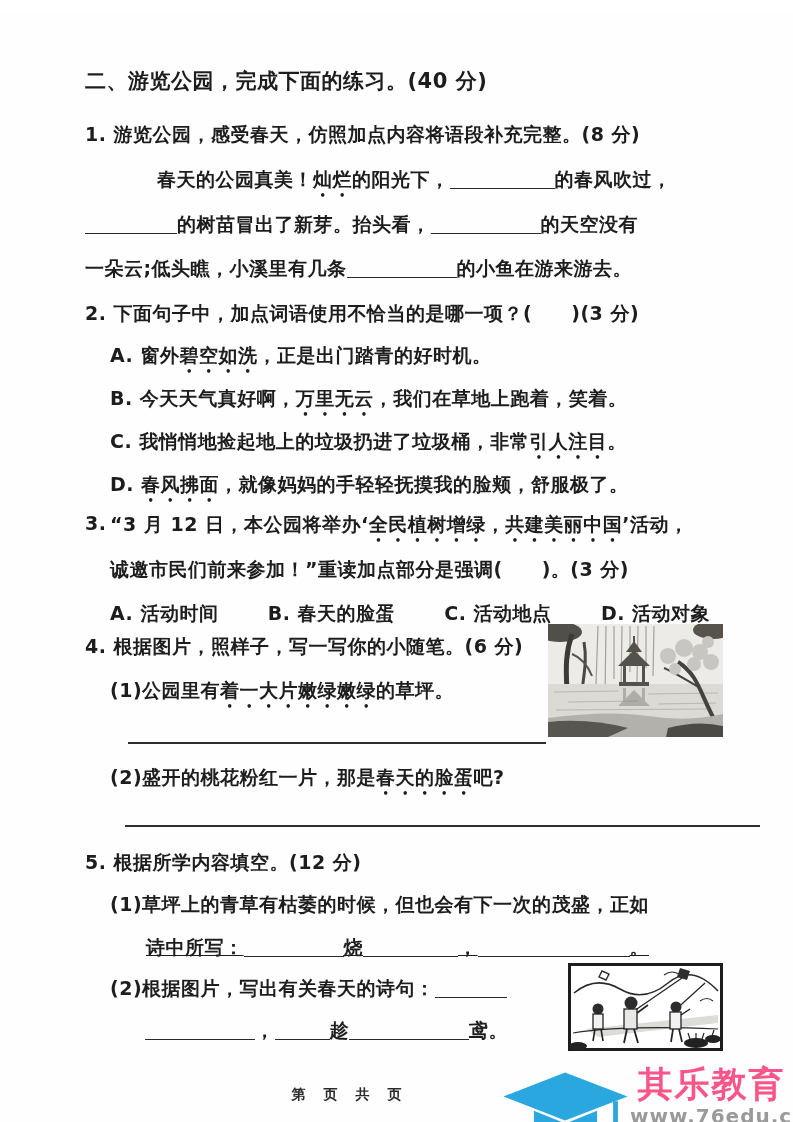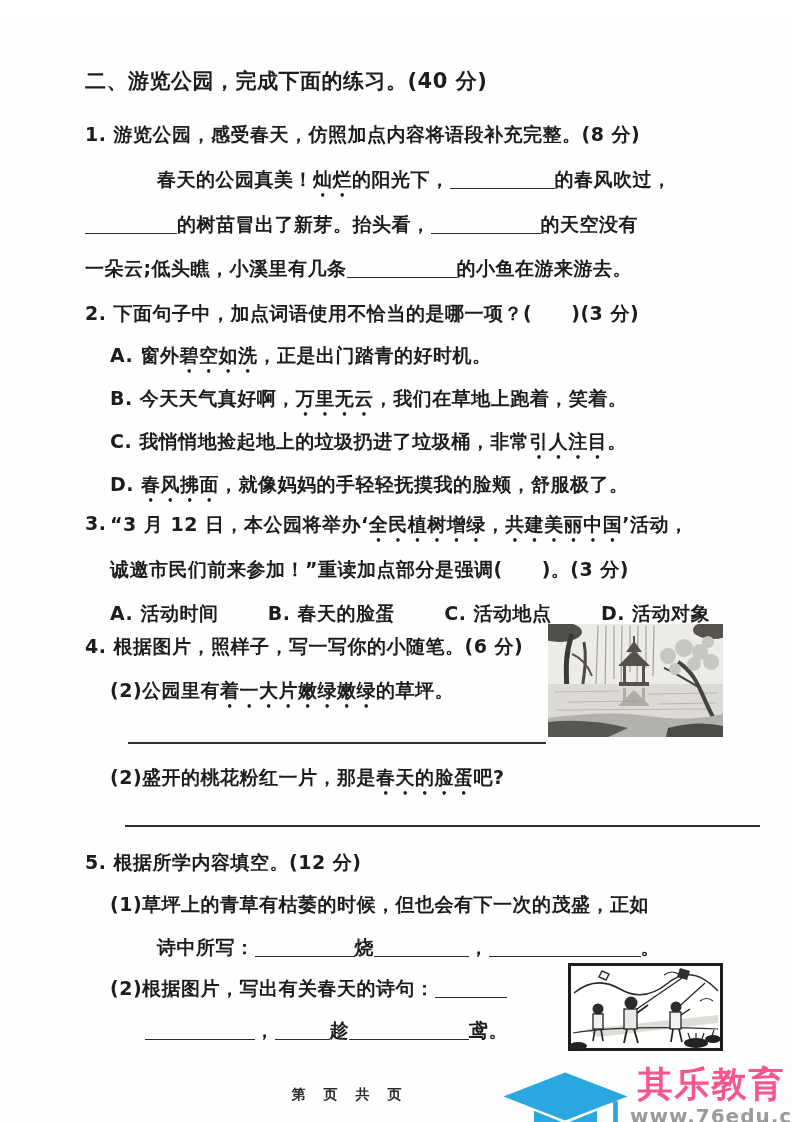--- a/index.html
+++ b/index.html
@@ -57,21 +57,21 @@
   <div class="abs body-line" style="left:110px; top:500px;"><span class="txt">“3 月 12 日，本公园将举办‘</span><span class="em-dot">全民植树增绿，共建美丽中国</span><span class="txt">’活动，</span></div>
   <div class="abs body-line" style="left:110px; top:545px;"><span class="txt">诚邀市民们前来参加！”重读加点部分是强调(　　)。(3 分)</span></div>
   <div class="abs option-line opt-row" style="left:110px; top:589px;">
     <span>A. 活动时间</span>
     <span>B. 春天的脸蛋</span>
     <span>C. 活动地点</span>
     <span>D. 活动对象</span>
   </div>
 
   <div class="abs stem" style="left:85px; top:622px;">4. 根据图片，照样子，写一写你的小随笔。(6 分)</div>
-  <div class="abs body-line" style="left:110px; top:666px;"><span class="txt">(2)公园里有</span><span class="em-dot">着一大片嫩绿嫩绿</span><span class="txt">的草坪。</span></div>
+  <div class="abs body-line" style="left:110px; top:666px;"><span class="txt">(1)公园里有</span><span class="em-dot">着一大片嫩绿嫩绿</span><span class="txt">的草坪。</span></div>
   <div class="ansline" style="left:128px; top:730px; width:418px;"></div>
   <div class="abs body-line" style="left:110px; top:753px;"><span class="txt">(2)盛开的桃花粉红一片，那是</span><span class="em-dot">春天的脸蛋</span><span class="txt">吧?</span></div>
   <div class="ansline" style="left:125px; top:813px; width:635px;"></div>
 
   <div class="figure" style="left:548px; top:612px;">
     <svg width="175" height="113" viewBox="0 0 175 113">
       <rect x="0" y="0" width="175" height="113" fill="#ecebe7"></rect>
 
       <g stroke="#a3a19a" stroke-width="1.2">
         <line x1="50" y1="2" x2="48" y2="60"></line>
@@ -127,21 +127,21 @@
       </g>
 
       <path d="M0,94 Q60,86 100,92 T175,90 L175,113 L0,113 Z" fill="#b3b1ab"></path>
       <path d="M0,98 Q40,94 80,104 L60,113 L0,113 Z" fill="#585650"></path>
       <path d="M120,104 Q150,96 175,102 L175,113 L118,113 Z" fill="#4c4a44"></path>
     </svg>
   </div>
 
   <div class="abs stem" style="left:85px; top:838px;">5. 根据所学内容填空。(12 分)</div>
   <div class="abs body-line" style="left:110px; top:880px;"><span class="txt">(1)草坪上的青草有枯萎的时候，但也会有下一次的茂盛，正如</span></div>
-  <div class="abs body-line" style="left:157px; top:923px;"><span class="txt">诗中所写：</span><span class="blank" style="width: 100px;"></span><span class="txt">烧</span><span class="blank" style="width: 95px;"></span><span class="txt">，</span><span class="blank" style="width: 152px;"></span><span class="txt">。</span></div>
+  <div class="abs body-line" style="left:146px; top:923px;text-decoration:underline;"><span class="txt">诗中所写：</span><span class="blank" style="width: 100px;"></span><span class="txt">烧</span><span class="blank" style="width: 95px;"></span><span class="txt">，</span><span class="blank" style="width: 152px;"></span><span class="txt">。</span></div>
   <div class="abs body-line" style="left:110px; top:964px;"><span class="txt">(2)根据图片，写出有关春天的诗句：</span><span class="blank" style="width: 72px;"></span></div>
   <div class="abs body-line" style="left:145px; top:1006px;"><span class="blank" style="width: 110px;"></span><span class="txt">，</span><span class="blank" style="width: 55px;"></span><span class="txt">趁</span><span class="blank" style="width: 120px;"></span><span class="txt">鸢。</span></div>
 
   <div class="figure" style="left:568px; top:951px;">
     <svg width="155" height="88" viewBox="0 0 155 88">
       <rect x="1.5" y="1.5" width="152" height="85" fill="#ffffff" stroke="#1d1d1d" stroke-width="3"></rect>
 
       <path d="M6,30 Q28,12 52,26 T100,20 T150,28" stroke="#2a2a2a" stroke-width="1.5" fill="none"></path>
       <path d="M96,12 q8,-6 16,0" stroke="#2a2a2a" stroke-width="1.2" fill="none"></path>
       <path d="M132,38 q7,-5 13,0" stroke="#2a2a2a" stroke-width="1.2" fill="none"></path>

